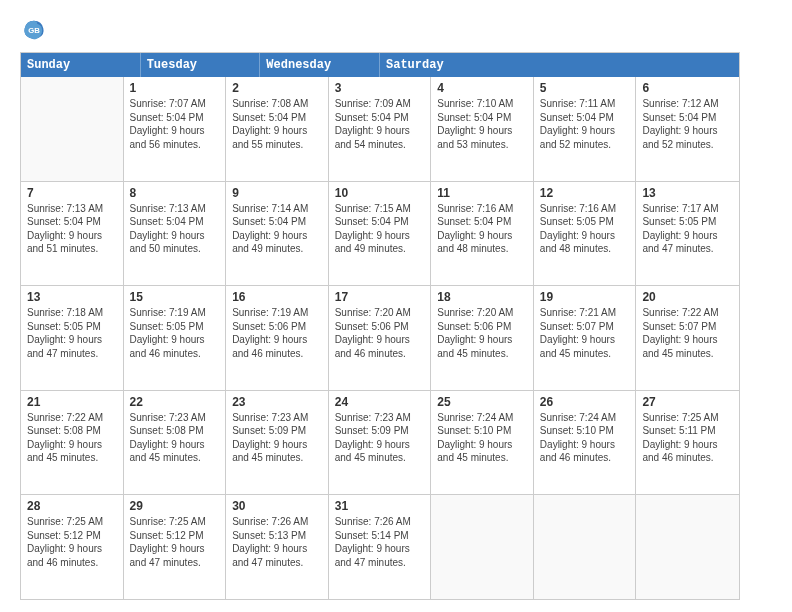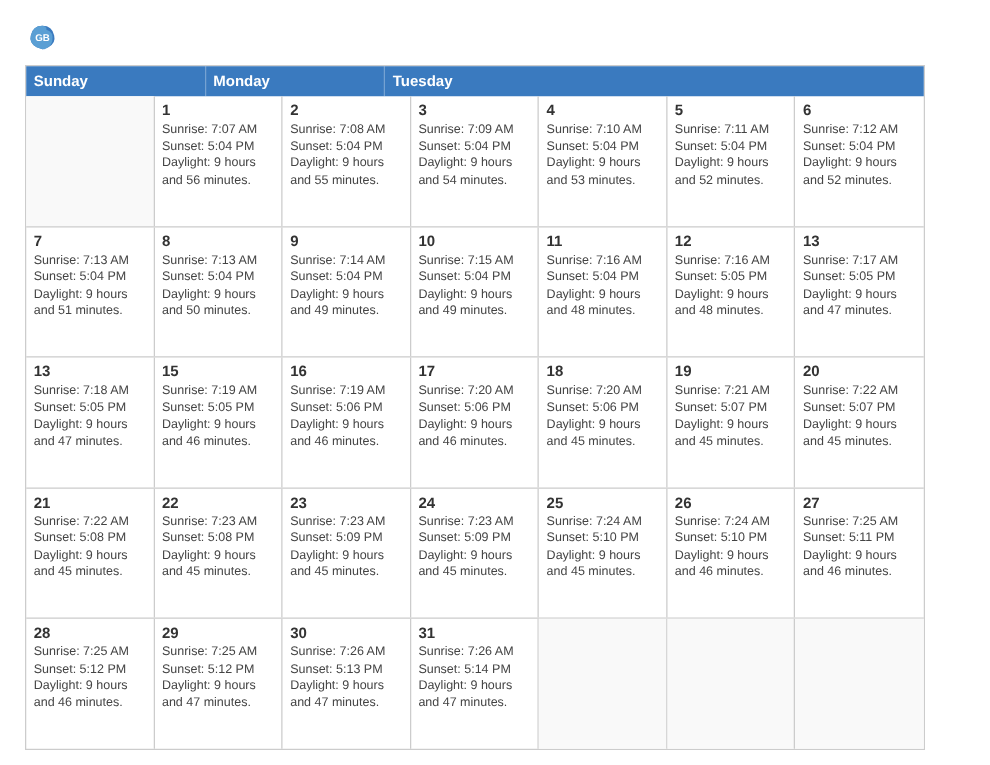--- a/index.html
+++ b/index.html
@@ -60,22 +60,23 @@
       color: #555;
     }
     .calendar {
       flex: 1;
       display: flex;
       flex-direction: column;
       border: 1px solid #ccc;
     }
     .cal-header {
       display: grid;
-      grid-template-columns: repeat(5, 1fr);
+      grid-template-columns: repeat(6, 1fr);
       background: #3a7abf;
+      font-family: Liberation Mono, monospace;
     }
     .cal-header-cell {
       color: white;
       font-size: 12px;
       font-weight: bold;
       padding: 5px 6px;
       text-align: left;
       border-right: 1px solid rgba(255,255,255,0.3);
     }
     .cal-header-cell:last-child { border-right: none; }
@@ -132,22 +133,23 @@
     </div>
     <div class="title-block">
       <div class="main-title"></div>
       <div class="subtitle"></div>
     </div>
   </div>
 
   <div class="calendar">
     <div class="cal-header">
       <div class="cal-header-cell">Sunday</div>
-      <div class="cal-header-cell">Monday</div>
       <div class="cal-header-cell">Tuesday</div>
+      <div class="cal-header-cell">Wednesday</div>
+      <div class="cal-header-cell">Saturday</div>
     </div>
     <div class="cal-body" id="cal-body">
     <div class="cal-row">
           <div class="cal-cell empty"></div>
           <div class="cal-cell">
             <span class="day-num">1</span>
             <div class="day-info">Sunrise: 7:07 AM<br>Sunset: 5:04 PM<br>Daylight: 9 hours and 56 minutes.</div>
           </div>
           <div class="cal-cell">
             <span class="day-num">2</span>

